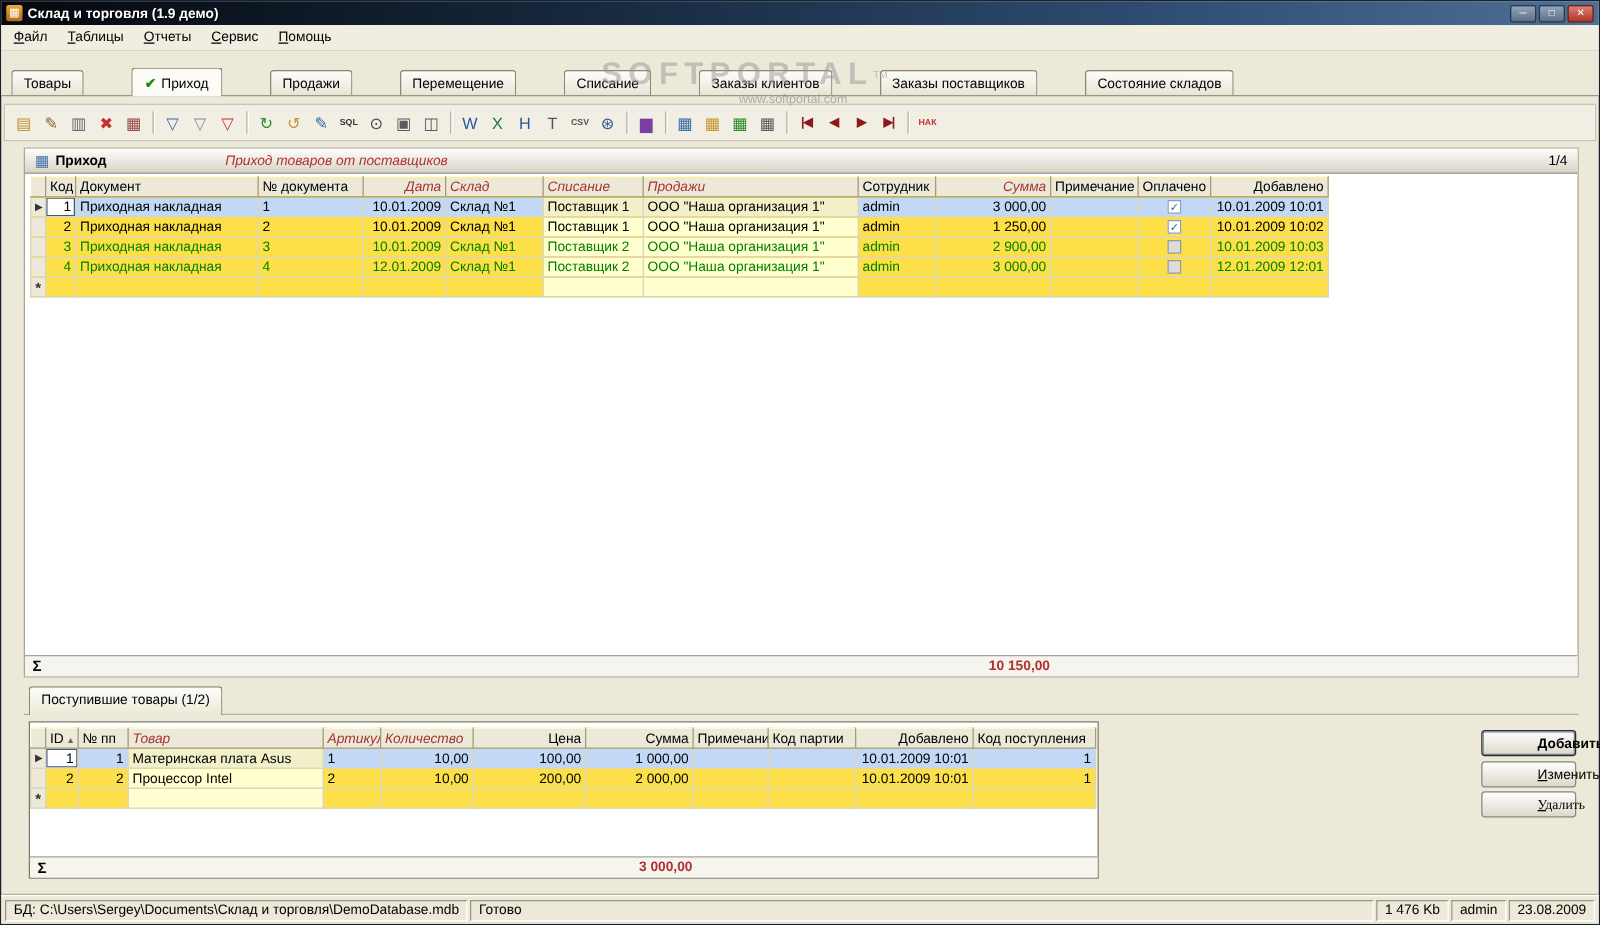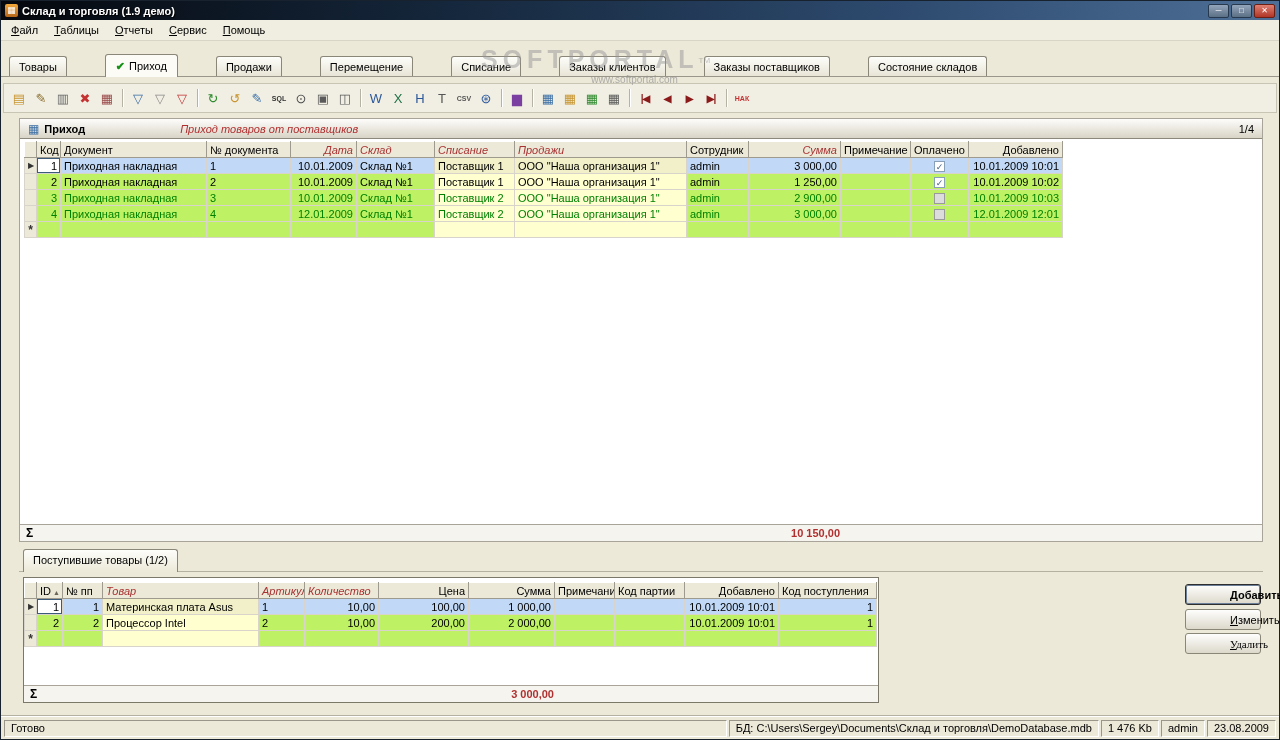--- a/index.html
+++ b/index.html
@@ -50,21 +50,21 @@
   
   .master-panel { position:absolute; left:18px; top:117px; width:1244px; height:424px;
     background:#fff; border:1px solid #a9a49a; }
   .panel-header { height:20px; background:linear-gradient(#fefdfb,#d8d4c6);
     border-bottom:1px solid #8c887c; display:flex; align-items:center; padding:0 8px; }
   .panel-grid-icon { color:#3a6ea5; margin-right:5px; font-size:12px; }
   .panel-title { font-weight:bold; }
   .panel-subtitle { color:#b03030; font-style:italic; margin-left:95px; }
   .panel-pager { margin-left:auto; }
 
-  table.grid { border-collapse:collapse; table-layout:fixed; background:#bef264; }
+  table.grid { border-collapse:collapse; table-layout:fixed; background:#fde047; }
   .master-grid { width:1038px; margin:2px 0 0 4px; }
   .detail-grid { width:852px; margin-top:4px; }
   table.grid th { background:#ece9d8; border:1px solid; border-color:#ffffff #9e9a8e #9e9a8e #ffffff;
     font-weight:normal; text-align:left; height:16px; padding:0 3px; white-space:nowrap; overflow:hidden; }
   table.grid th.r { text-align:right; }
   table.grid th.red { color:#a83232; font-style:italic; }
   table.grid td { border:1px solid #d8d4cc; height:16px; padding:0 3px; white-space:nowrap; overflow:hidden; }
   td.ind, th.ind { background:#ece9d8; border:1px solid; border-color:#ffffff #9e9a8e #9e9a8e #ffffff;
     text-align:center; font-size:8px; color:#333; padding:0; }
   td.r { text-align:right; }
@@ -408,20 +408,20 @@
       <span class="btn-label">Добавить</span>
     </button>
   <button class="side-btn" id="btn-edit">
       <span class="btn-label">Изменить</span>
     </button>
   <button class="side-btn" id="btn-del">
       <span class="btn-label">Удалить</span>
     </button>
 
   <div class="statusbar">
+    <span class="seg">БД:  C:\Users\Sergey\Documents\Склад и торговля\DemoDatabase.mdb</span>
     <span class="seg seg-ready">Готово</span>
-    <span class="seg">БД:  C:\Users\Sergey\Documents\Склад и торговля\DemoDatabase.mdb</span>
     <span class="seg">1 476 Kb</span>
     <span class="seg">admin</span>
     <span class="seg">23.08.2009</span>
   </div>
 
 </div>
 
 </body></html>

